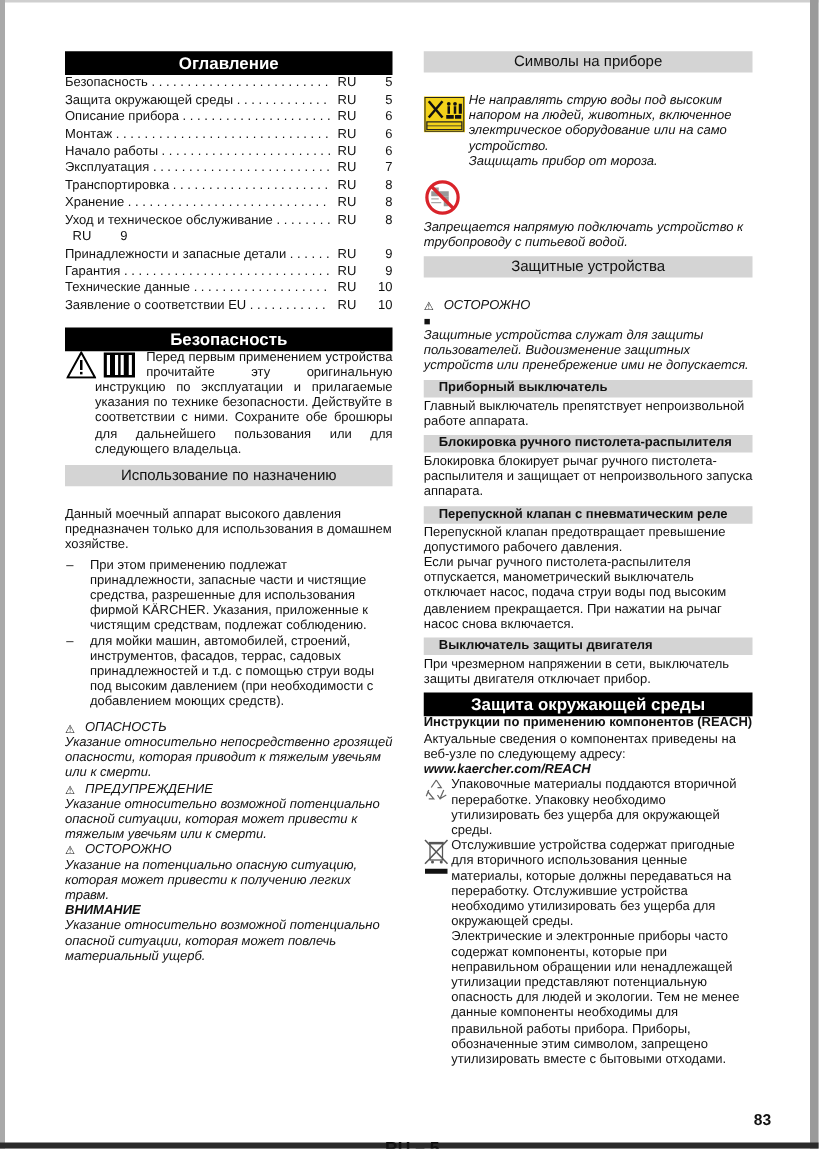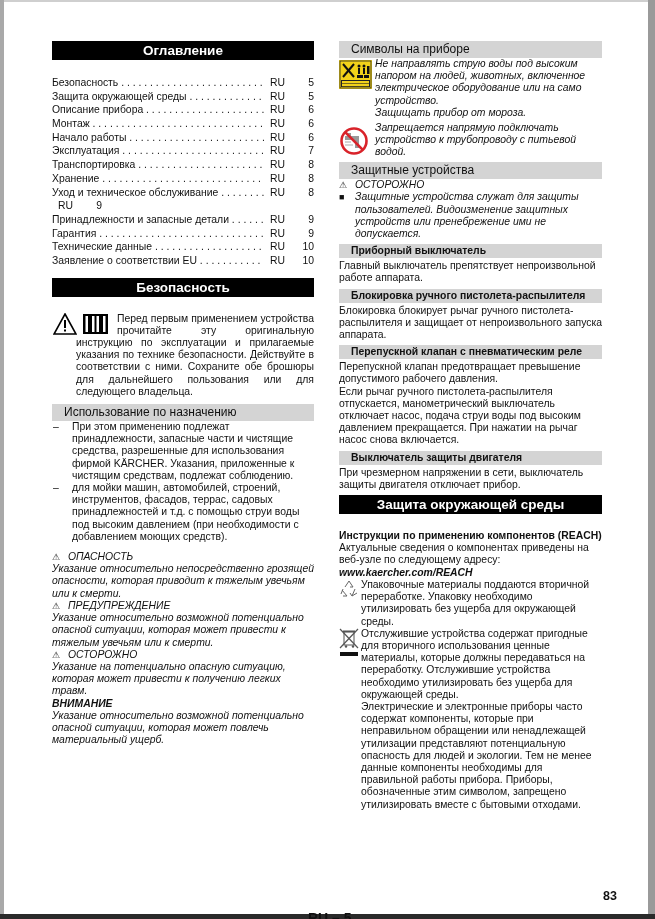--- a/index.html
+++ b/index.html
@@ -7,41 +7,41 @@
   body { position: relative; font-family: "Liberation Sans", sans-serif; color: #111; font-size: 10.4px; line-height: 12.2px; }
   .frame-top { position: absolute; left: 0; top: 0; width: 655px; height: 2px; background: #cfcfcf; }
   .frame-left { position: absolute; left: 0; top: 0; width: 4px; height: 919px; background: #a9a9a9; }
   .frame-right { position: absolute; left: 648px; top: 0; width: 7px; height: 919px; background: #9a9a9a; }
   .frame-bottom { position: absolute; left: 0; top: 914px; width: 655px; height: 5px; background: #2a2a2a; }
 
   .col { position: absolute; top: 41px; }
   .col-left { left: 52px; width: 262px; }
   .col-right { left: 339px; width: 263px; }
 
-  .h-black { background: #000; color: #fff; font-weight: bold; font-size: 13.5px; text-align: center; height: 19px; line-height: 19px; margin-bottom: 16px; }
-  .h-gray { background: #d4d4d4; color: #111; font-size: 12px; height: 17px; line-height: 17px; margin-bottom: 0; padding-left: 12px; }
+  .h-black { background: #000; color: #fff; font-weight: bold; font-size: 13.5px; text-align: center; height: 19px; line-height: 19px; margin-bottom: 0; }
+  .h-gray { background: #d4d4d4; color: #111; font-size: 12px; text-align: center; height: 17px; line-height: 17px; margin-bottom: 17px; }
   .h-sub { background: #d4d4d4; color: #111; font-weight: bold; font-size: 10.4px; height: 14px; line-height: 14px; padding-left: 12px; margin-bottom: 2px; }
 
   .toc { margin-bottom: 10px; }
   .toc-row { display: flex; height: 13.7px; line-height: 13.7px; font-size: 10.4px; }
   .toc-title { flex: 1; overflow: hidden; white-space: nowrap; }
   .toc-title::after { content: " . . . . . . . . . . . . . . . . . . . . . . . . . . . . . . . . . . . . . . . ."; }
   .toc-lang { width: 34px; text-align: left; padding-left: 6px; }
   .toc-page { width: 16px; text-align: right; }
 
   p { margin: 0; }
   .safety-intro { position: relative; margin-bottom: 6px; }
   .safety-icons { float: left; width: 60px; height: 24px; margin-right: 5px; position: relative; }
   .tri-icon { position: absolute; left: 1px; top: 0; width: 24px; height: 22px; }
   .book-icon { position: absolute; left: 30px; top: 0; width: 27px; height: 22px; }
 
   .dash-list { list-style: none; }
   .dash-list li { position: relative; padding-left: 20px; }
   .dash-list li::before { content: "–"; position: absolute; left: 1px; top: 0; }
-  .mb4 { margin-bottom: 4px; }
+  .mb4 { margin-bottom: 4px; flex-direction: column; }
   .mb8 { margin-bottom: 8px; }
 
   .level { font-style: italic; }
   .level-head { display: flex; }
   .level-head .w { width: 16px; font-style: normal; font-size: 9px; }
   .level-head .t { font-style: italic; }
   .level-head.bold .t { font-weight: bold; }
 
   .sym-row { display: flex; margin-bottom: 3px; }
   .sym-ico { width: 36px; flex: none; padding-top: 2px; }
@@ -157,20 +157,21 @@
           <rect x="3.5" y="3" width="9" height="16" fill="#fff"></rect>
           <rect x="14.5" y="3" width="9" height="16" fill="#fff"></rect>
           <rect x="6" y="3" width="4" height="16" fill="#000"></rect>
           <rect x="17" y="3" width="4" height="16" fill="#000"></rect>
         </svg>
     </span>
     <p style="text-align:justify;margin-left:24px;">Перед первым применением устройства прочитайте эту оригинальную инструкцию по эксплуатации и прилагаемые указания по технике безопасности. Действуйте в соответствии с ними. Сохраните обе брошюры для дальнейшего пользования или для следующего владельца.</p>
   </div>
 
   <div class="h-gray">Использование по назначению</div>
+  <p class="mb4">Данный моечный аппарат высокого давления предназначен только для использования в домашнем хозяйстве.</p>
   <ul class="dash-list mb8">
     <li>При этом применению подлежат принадлежности, запасные части и чистящие средства, разрешенные для использования фирмой KÄRCHER. Указания, приложенные к чистящим средствам, подлежат соблюдению.</li>
     <li>для мойки машин, автомобилей, строений, инструментов, фасадов, террас, садовых принадлежностей и т.д. с помощью струи воды под высоким давлением (при необходимости с добавлением моющих средств).</li>
   </ul>
 
   <div>
     <div class="level-head">
         <span class="w">⚠</span>
         <span class="t">ОПАСНОСТЬ</span>
       </div>

